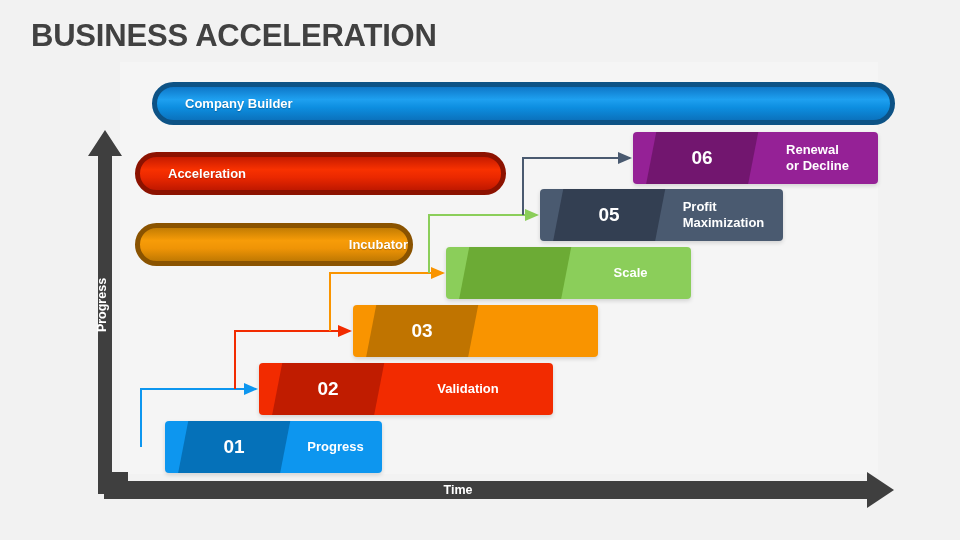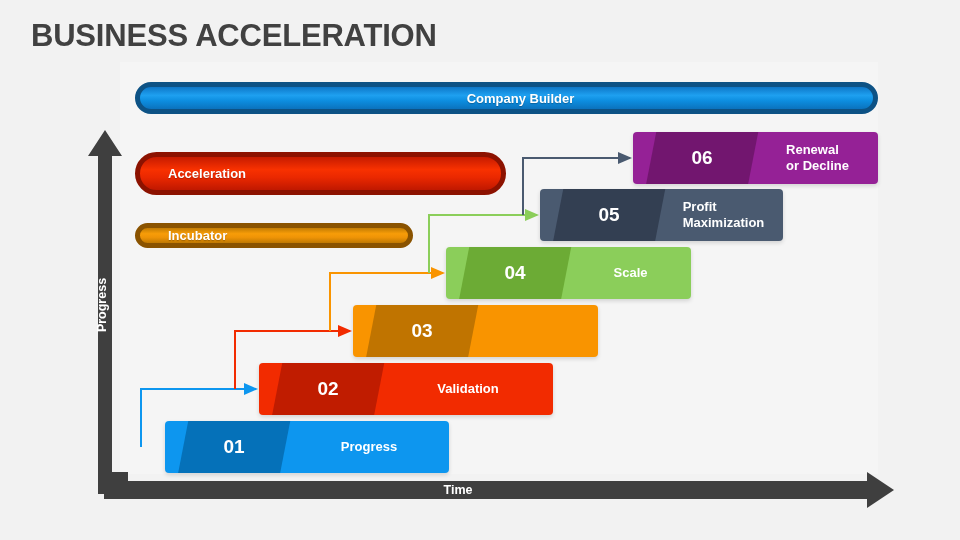--- a/index.html
+++ b/index.html
@@ -93,43 +93,43 @@
   .pill-label {
     color: #ffffff;
     font-size: 13px;
     font-weight: bold;
     margin-left: 28px;
     white-space: nowrap;
     text-shadow: 0 1px 1px rgba(0,0,0,0.25);
   }
 
   #pill-company {
-    left: 135px;
+    left: 152px;
     top: 82px;
     width: 743px;
-    height: 32px;
+    height: 43px;
     border: 5px solid #0d5285;
     background: linear-gradient(to bottom, #0e77c8 0%, #1ea0f0 38%, #0d8ee0 62%, #0b72bd 100%);
-    justify-content: center;
   }
   #pill-acceleration {
     left: 135px;
     top: 152px;
     width: 371px;
     height: 43px;
     border: 5px solid #8c1200;
     background: linear-gradient(to bottom, #c61b00 0%, #f83100 38%, #ea2800 62%, #c01800 100%);
   }
   #pill-incubator {
     left: 135px;
     top: 223px;
     width: 278px;
-    height: 25px;
+    height: 43px;
     border: 5px solid #8a5300;
     background: linear-gradient(to bottom, #c37c02 0%, #f79c08 38%, #ef9406 62%, #c07902 100%);
+    justify-content: flex-end;
   }
 
   
   .step {
     position: absolute;
     height: 52px;
     border-radius: 4px;
     overflow: hidden;
     box-shadow: 0 2px 4px rgba(0,0,0,0.14);
   }
@@ -166,21 +166,21 @@
     justify-content: center;
     color: #ffffff;
     font-size: 13px;
     font-weight: bold;
     line-height: 1.25;
     text-align: left;
     padding: 12px 6px;
     box-sizing: border-box;
   }
 
-  #step-01 { left: 165px; top: 421px; width: 284px; background: #0d96ef; }
+  #step-01 { left: 165px; top: 421px; width: 217px; background: #0d96ef; }
   #step-01 .step-ribbon { background: #0571b9; }
   #step-02 { left: 259px; top: 363px; width: 294px; background: #f22b00; }
   #step-02 .step-ribbon { background: #c01c00; }
   #step-03 { left: 353px; top: 305px; width: 245px; background: #f99400; }
   #step-03 .step-ribbon { background: #c07400; }
   #step-04 { left: 446px; top: 247px; width: 245px; background: #8bce5a; }
   #step-04 .step-ribbon { background: #6cab35; }
   #step-05 { left: 540px; top: 189px; width: 243px; background: #4a5a70; }
   #step-05 .step-ribbon { background: #333f52; }
   #step-06 { left: 633px; top: 132px; width: 245px; background: #952196; }
@@ -273,21 +273,20 @@
     <div class="step-title">Validation</div>
   </div>
 
   <div class="step" id="step-03">
     <div class="step-ribbon"></div>
     <div class="step-num">03</div>
   </div>
 
   <div class="step" id="step-04">
     <div class="step-ribbon"></div>
-    <div class="step-num">04</div>
     <div class="step-title">Scale</div>
   </div>
 
   <div class="step" id="step-05">
     <div class="step-ribbon"></div>
     <div class="step-num">05</div>
     <div class="step-title">Profit<br>Maximization</div>
   </div>
 
   <div class="step" id="step-06">

